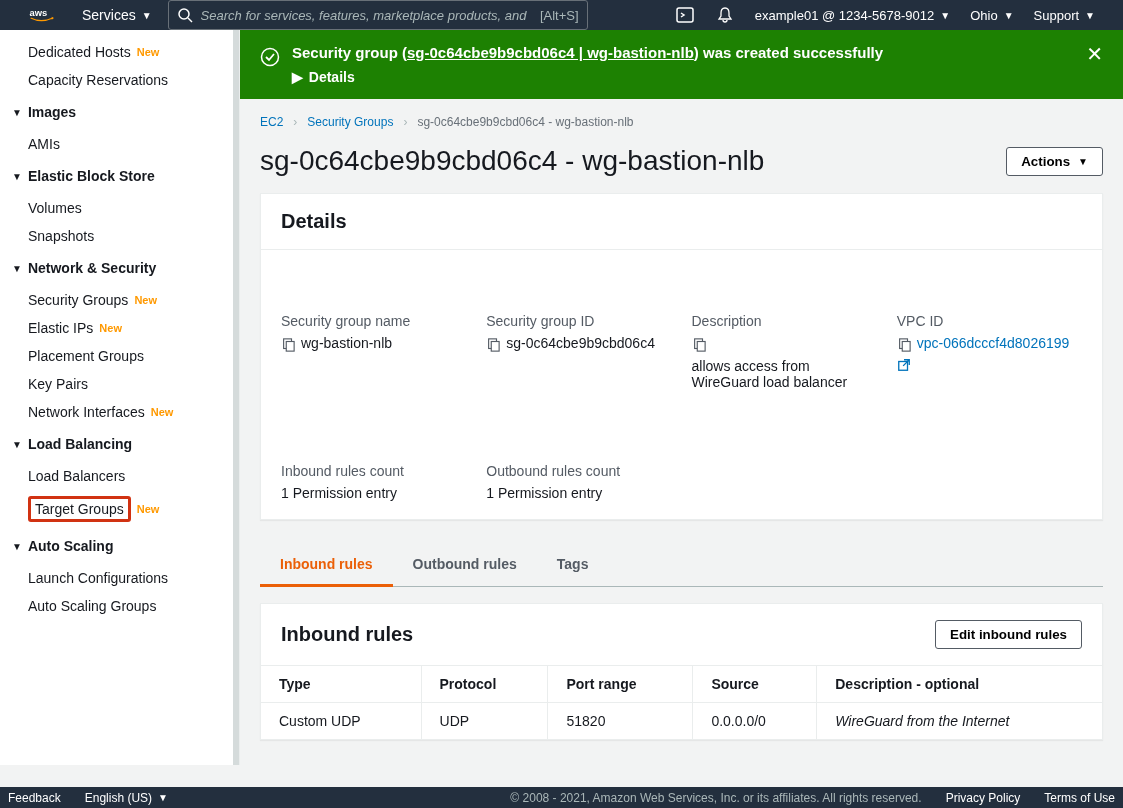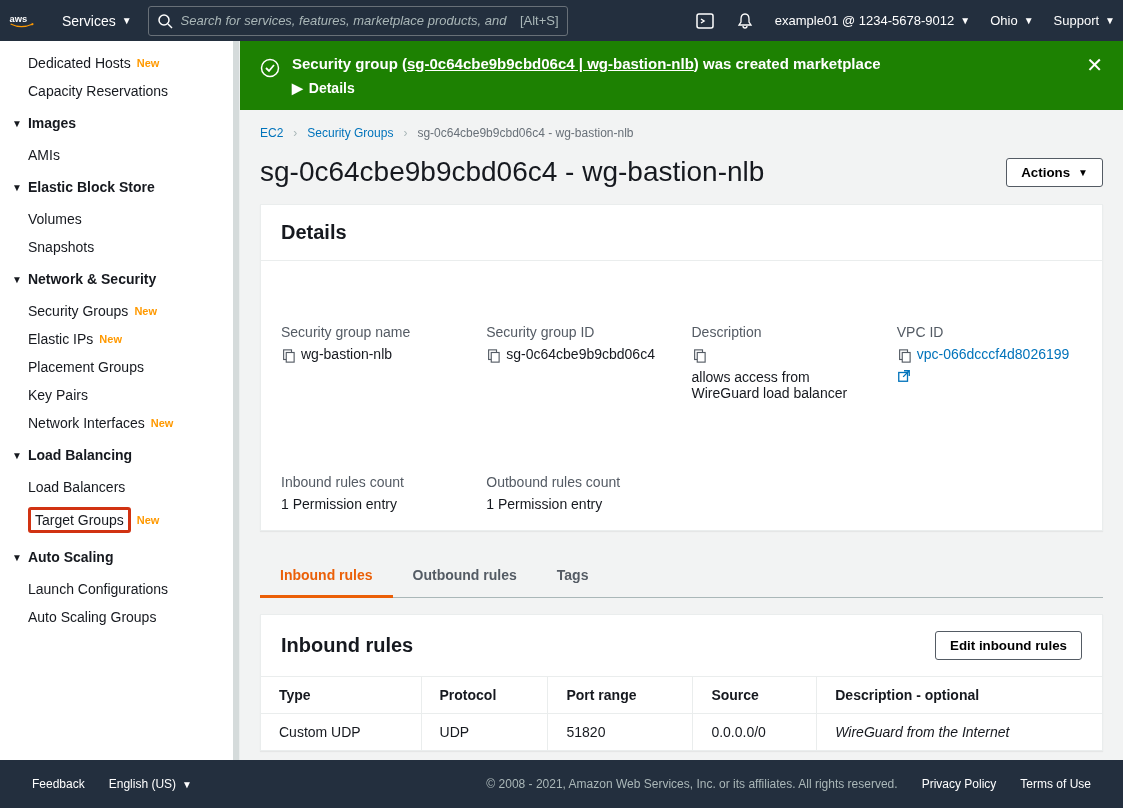--- a/index.html
+++ b/index.html
@@ -1,19 +1,19 @@
 <!DOCTYPE html>
 <html><head>
 <meta charset="utf-8">
 <style>
 * { box-sizing: border-box; margin: 0; padding: 0; }
 body { font-family: "Amazon Ember", "Helvetica Neue", Arial, sans-serif; font-size: 14px; color: #16191f; background: #f2f3f3; width: 1123px; height: 808px; overflow: hidden; position: relative; }
 
 
-.topnav { background: #232f3e; height: 41px; display: flex; align-items: center; padding: 0 8px; color: #fff; gap: 16px; justify-content: space-between; }
+.topnav { background: #232f3e; height: 30px; display: flex; align-items: center; padding: 0 28px; color: #fff; gap: 16px; justify-content: space-between; }
 .aws-logo { display: flex; align-items: baseline; gap: 1px; }
 .aws-smile { width: 38px; height: 14px; }
 .nav-services { display: flex; align-items: center; gap: 6px; cursor: pointer; }
 .search-wrap { flex: 0 0 420px; display: flex; align-items: center; background: #232f3e; border: 1px solid #687078; border-radius: 3px; height: 30px; padding: 0 8px; gap: 8px; }
 .search-wrap input { background: transparent; border: 0; outline: 0; color: #fff; flex: 1; font-style: italic; font-size: 13px; }
 .search-wrap input::placeholder { color: #aab7b8; }
 .search-shortcut { color: #aab7b8; font-size: 13px; }
 .topnav-right { margin-left: auto; display: flex; align-items: center; gap: 20px; }
 .icon-btn { width: 20px; height: 20px; display: inline-flex; align-items: center; justify-content: center; cursor: pointer; }
 .acct { display: flex; align-items: center; gap: 6px; cursor: pointer; font-size: 13px; }
@@ -68,21 +68,21 @@
 
 .panel .edit-btn { border: 1px solid #545b64; background: #fff; padding: 6px 14px; border-radius: 3px; font-weight: 700; cursor: pointer; }
 
 table.rules { width: 100%; border-collapse: collapse; font-size: 14px; }
 table.rules thead th { text-align: left; font-weight: 700; padding: 10px 18px; border-bottom: 1px solid #eaeded; border-right: 1px solid #eaeded; }
 table.rules thead th:last-child { border-right: 0; }
 table.rules tbody td { padding: 10px 18px; border-right: 1px solid #eaeded; }
 table.rules tbody td:last-child { border-right: 0; font-style: italic; }
 
 
-.footer { position: absolute; bottom: 0; left: 0; right: 0; background: #232f3e; color: #fff; height: 48px; display: flex; align-items: center; padding: 0 32px; font-size: 12px; gap: 24px; }
+.footer { position: absolute; bottom: 0; left: 0; right: 0; background: #232f3e; color: #fff; height: 21px; display: flex; align-items: center; padding: 0 8px; font-size: 12px; gap: 24px; }
 .footer .spacer { flex: 1; }
 .footer a { color: #fff; text-decoration: none; }
 .footer .lang { display: flex; align-items: center; gap: 6px; cursor: pointer; }
 .footer .copy { color: #aab7b8; }
 
 svg { display: block; }
 </style>
 </head>
 <body>
 
@@ -213,21 +213,21 @@
   <div class="content">
     <div class="flash">
       <span class="flash-icon">
         <svg width="20" height="20" viewBox="0 0 20 20">
             <circle cx="10" cy="10" r="8.5" stroke="#fff" stroke-width="1.5" fill="none"></circle>
             <path d="M6 10 L9 13 L14 7" stroke="#fff" stroke-width="1.8" fill="none"></path>
           </svg>
       </span>
       <div class="flash-body">
         <div class="flash-title">
-          <span>Security group (</span><a href="#">sg-0c64cbe9b9cbd06c4 | wg-bastion-nlb</a><span>) was created marketplace</span>
+          <span>Security group (</span><a href="#">sg-0c64cbe9b9cbd06c4 | wg-bastion-nlb</a><span>) was created successfully</span>
         </div>
         <div class="flash-details">
           <span>▶</span>
           <span>Details</span>
         </div>
       </div>
       <span class="flash-close">✕</span>
     </div>
 
     <div class="content-pad">

